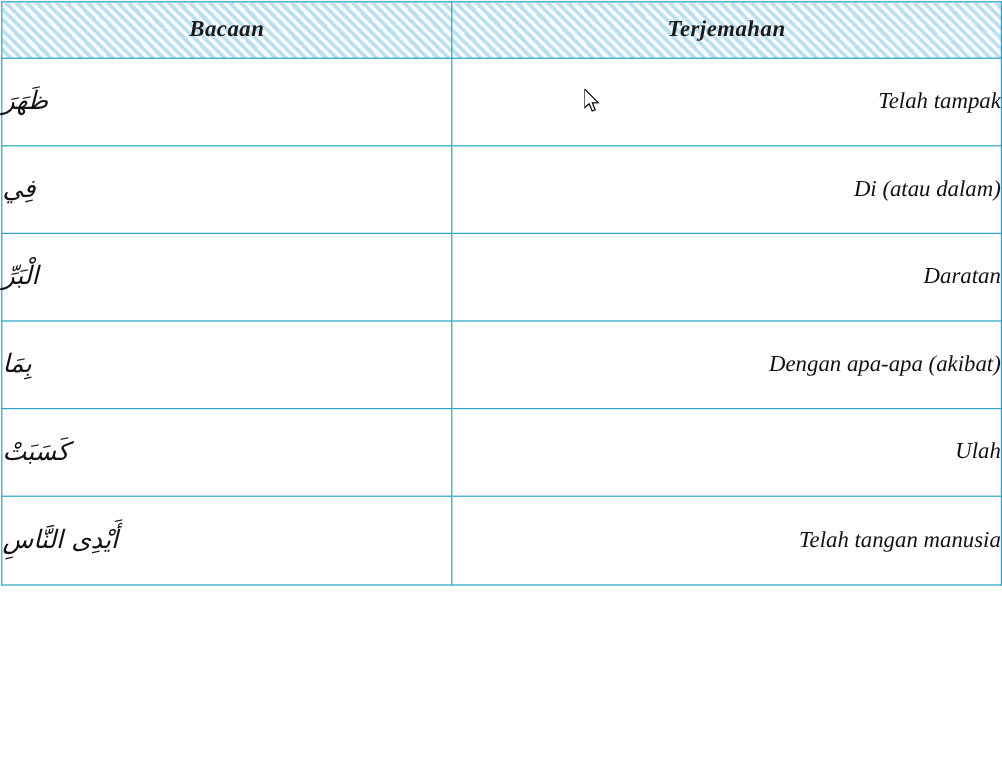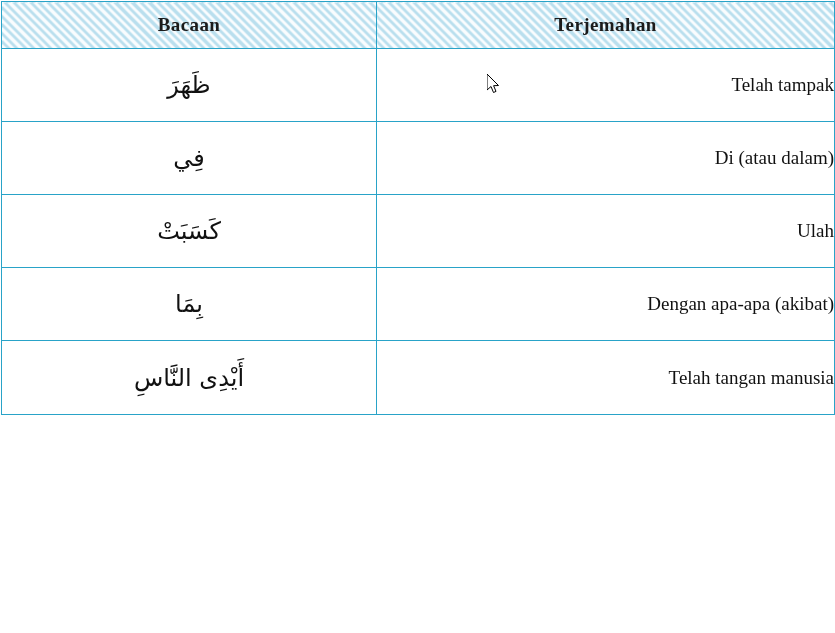--- a/index.html
+++ b/index.html
@@ -23,20 +23,21 @@
     border-collapse: collapse;
     table-layout: fixed;
     width: 833px;
     margin: 1px 0 0 1px;
   }
   table.vocab-table td,
   table.vocab-table th {
     border: 1px solid #29a3c8;
     padding: 0;
     vertical-align: middle;
+    font-style: italic;
   }
   col.col-bacaan { width: 375px; }
   col.col-terjemahan { width: 458px; }
 
   thead th {
     height: 46px;
     background-color: #d9eef6;
     background-image: repeating-linear-gradient(
       45deg,
       rgba(255,255,255,0.85) 0px,
@@ -49,24 +50,24 @@
     font-weight: bold;
     font-size: 19px;
     color: #1b1b1b;
     letter-spacing: 0.4px;
   }
 
   tbody tr { height: 73px; }
   tbody tr.tall { height: 74px; }
 
   td.bacaan {
-    text-align: center;
+    text-align: left;
     direction: rtl;
     font-family: "DejaVu Sans", sans-serif;
-    font-size: 24px;
+    font-size: 21px;
     line-height: 1.5;
     color: #111111;
     padding: 4px 20px;
     margin-top: 36px;
   }
   td.terjemahan {
     text-align: right;
     font-family: "Liberation Serif", serif;
     font-size: 19px;
     color: #111111;
@@ -102,26 +103,30 @@
     <tbody>
       <tr>
         <td class="bacaan">ظَهَرَ</td>
         <td class="terjemahan">Telah tampak</td>
       </tr>
       <tr>
         <td class="bacaan">فِي</td>
         <td class="terjemahan">Di (atau dalam)</td>
       </tr>
       <tr>
-        <td class="bacaan">كَسَبَتْ</td>
-        <td class="terjemahan">Ulah</td>
+        <td class="bacaan">الْبَرِّ</td>
+        <td class="terjemahan">Daratan</td>
       </tr>
       <tr>
         <td class="bacaan">بِمَا</td>
         <td class="terjemahan">Dengan apa-apa (akibat)</td>
+      </tr>
+      <tr>
+        <td class="bacaan">كَسَبَتْ</td>
+        <td class="terjemahan">Ulah</td>
       </tr>
       <tr class="tall">
         <td class="bacaan">أَيْدِى النَّاسِ</td>
         <td class="terjemahan">Telah tangan manusia</td>
       </tr>
     </tbody>
   </table>
 
   <div class="cursor">
     <svg width="14" height="20" viewBox="0 0 14 20" xmlns="http://www.w3.org/2000/svg">

